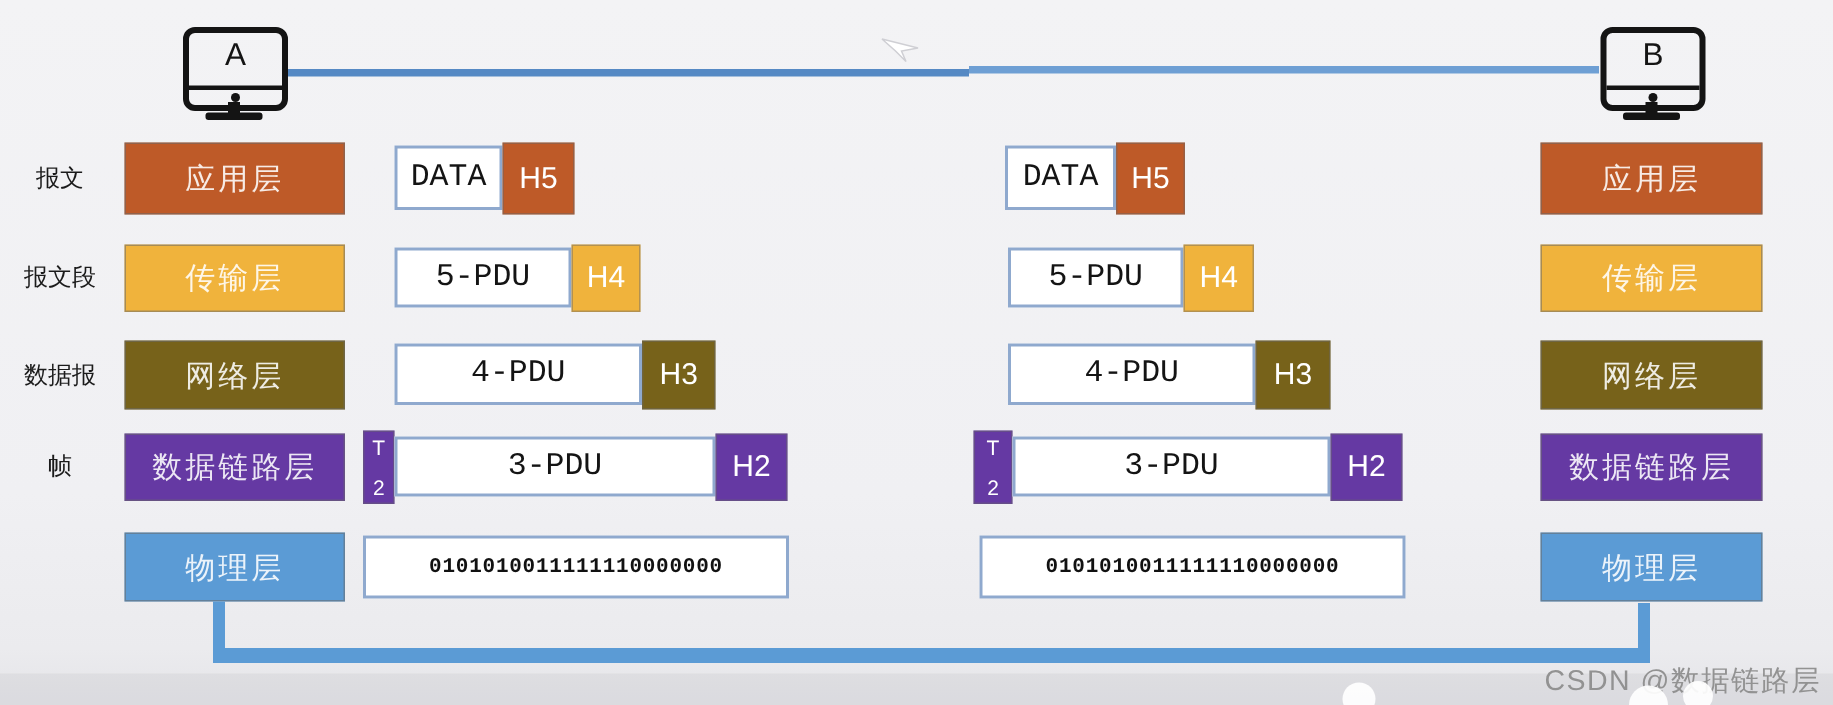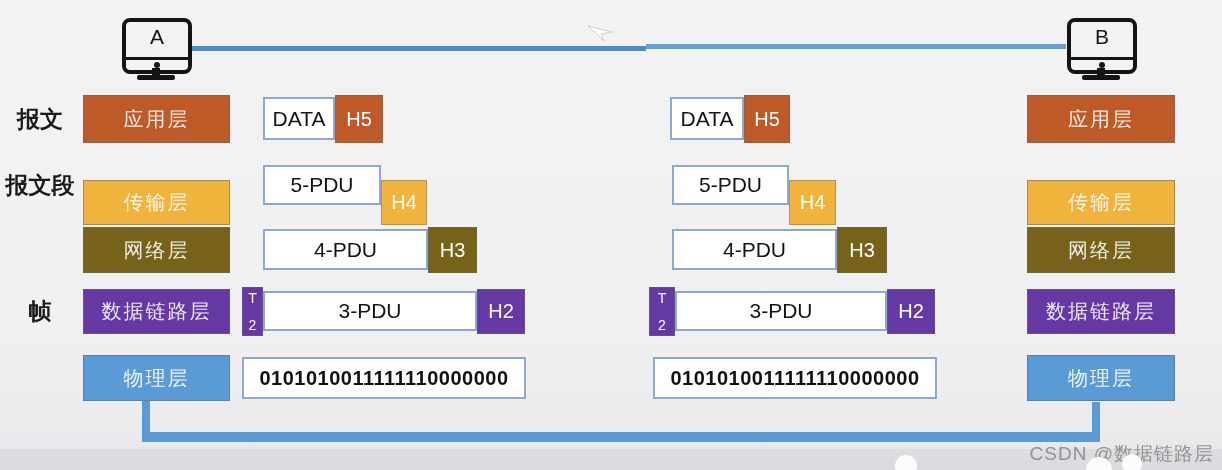--- a/index.html
+++ b/index.html
@@ -7,36 +7,36 @@
     position:relative;width:1222px;height:470px;overflow:hidden;
     background:linear-gradient(180deg,#f3f3f5 0%,#f0f0f3 70%,#ebebee 92%,#e4e4e8 100%);
     font-family:"Liberation Sans","DejaVu Sans",sans-serif;
   }
   .abs{position:absolute;box-sizing:border-box;}
   
   .layer{display:flex;align-items:center;justify-content:center;
          font-size:20px;letter-spacing:2px;color:rgba(255,255,255,0.88);
          border:1px solid rgba(105,105,105,0.55);}
   .c-app{background:#BE5A28;}
-  .c-trans{background:#F0B33C;margin-top:17px;}
+  .c-trans{background:#F0B33C;}
   .c-net{background:#77621A;}
   .c-link{background:#6539A3;}
   .c-phys{background:#5B9BD5;}
   
   .pdu{background:#ffffff;border:2px solid #8FA9CE;display:flex;align-items:center;
-       justify-content:center;font-size:21px;color:#141414;}
-  .bits{font-size:20px;letter-spacing:0.5px;font-weight:bold;color:#111;}
+       justify-content:center;font-size:21px;color:#141414;font-family:Liberation Mono, monospace;}
+  .bits{font-size:14px;letter-spacing:0.5px;font-weight:bold;color:#111;}
   
   .hdr{display:flex;align-items:center;justify-content:center;font-size:20px;
        color:#fff;border:1px solid rgba(105,105,105,0.45);}
   .t2{display:flex;flex-direction:column;align-items:center;justify-content:space-between;
       font-size:14px;line-height:14px;color:#fff;padding:3px 0;
       border:1px solid rgba(105,105,105,0.45);}
   .rowlabel{display:flex;align-items:center;justify-content:center;
-            font-size:23px;color:#1b1b1b;font-weight:bold;}
+            font-size:16px;color:#1b1b1b;}
   
   .monitor{position:absolute;width:62px;height:48px;border:4px solid #141414;
            border-radius:8px;background:transparent;}
   .monitor .chin{position:absolute;left:0;right:0;bottom:0;height:10px;
                  border-top:3px solid #141414;}
   .monitor .cam{position:absolute;left:50%;bottom:2px;width:6px;height:6px;
                 background:#141414;border-radius:50%;transform:translateX(-50%);}
   .monitor .letter{position:absolute;top:3px;left:0;right:0;text-align:center;
                    font-size:21px;color:#141414;}
   .stem{position:absolute;width:8px;height:8px;background:#141414;}
@@ -76,20 +76,21 @@
       <div class="letter">B</div>
       <div class="chin"></div>
       <div class="cam"></div>
     </div>
     <div class="stem" style="left:31px;top:52px;"></div>
     <div class="base" style="left:16px;top:59px;"></div>
   </div>
 
   <div class="abs rowlabel" style="left:0;top:95px;width:80px;height:48px;">报文</div>
   <div class="abs rowlabel" style="left:0;top:163px;width:80px;height:45px;">报文段</div>
+  <div class="abs rowlabel" style="left:0;top:227px;width:80px;height:46px;">数据报</div>
   <div class="abs rowlabel" style="left:0;top:289px;width:80px;height:45px;">帧</div>
 
   <div class="abs layer c-app" style="left:83px;top:95px;width:147px;height:48px;">应用层</div>
   <div class="abs layer c-trans" style="left:83px;top:163px;width:147px;height:45px;">传输层</div>
   <div class="abs layer c-net" style="left:83px;top:227px;width:147px;height:46px;">网络层</div>
   <div class="abs layer c-link" style="left:83px;top:289px;width:147px;height:45px;">数据链路层</div>
   <div class="abs layer c-phys" style="left:83px;top:355px;width:147px;height:46px;">物理层</div>
 
   <div class="abs layer c-app" style="left:1027px;top:95px;width:148px;height:48px;">应用层</div>
   <div class="abs layer c-trans" style="left:1027px;top:163px;width:148px;height:45px;">传输层</div>

